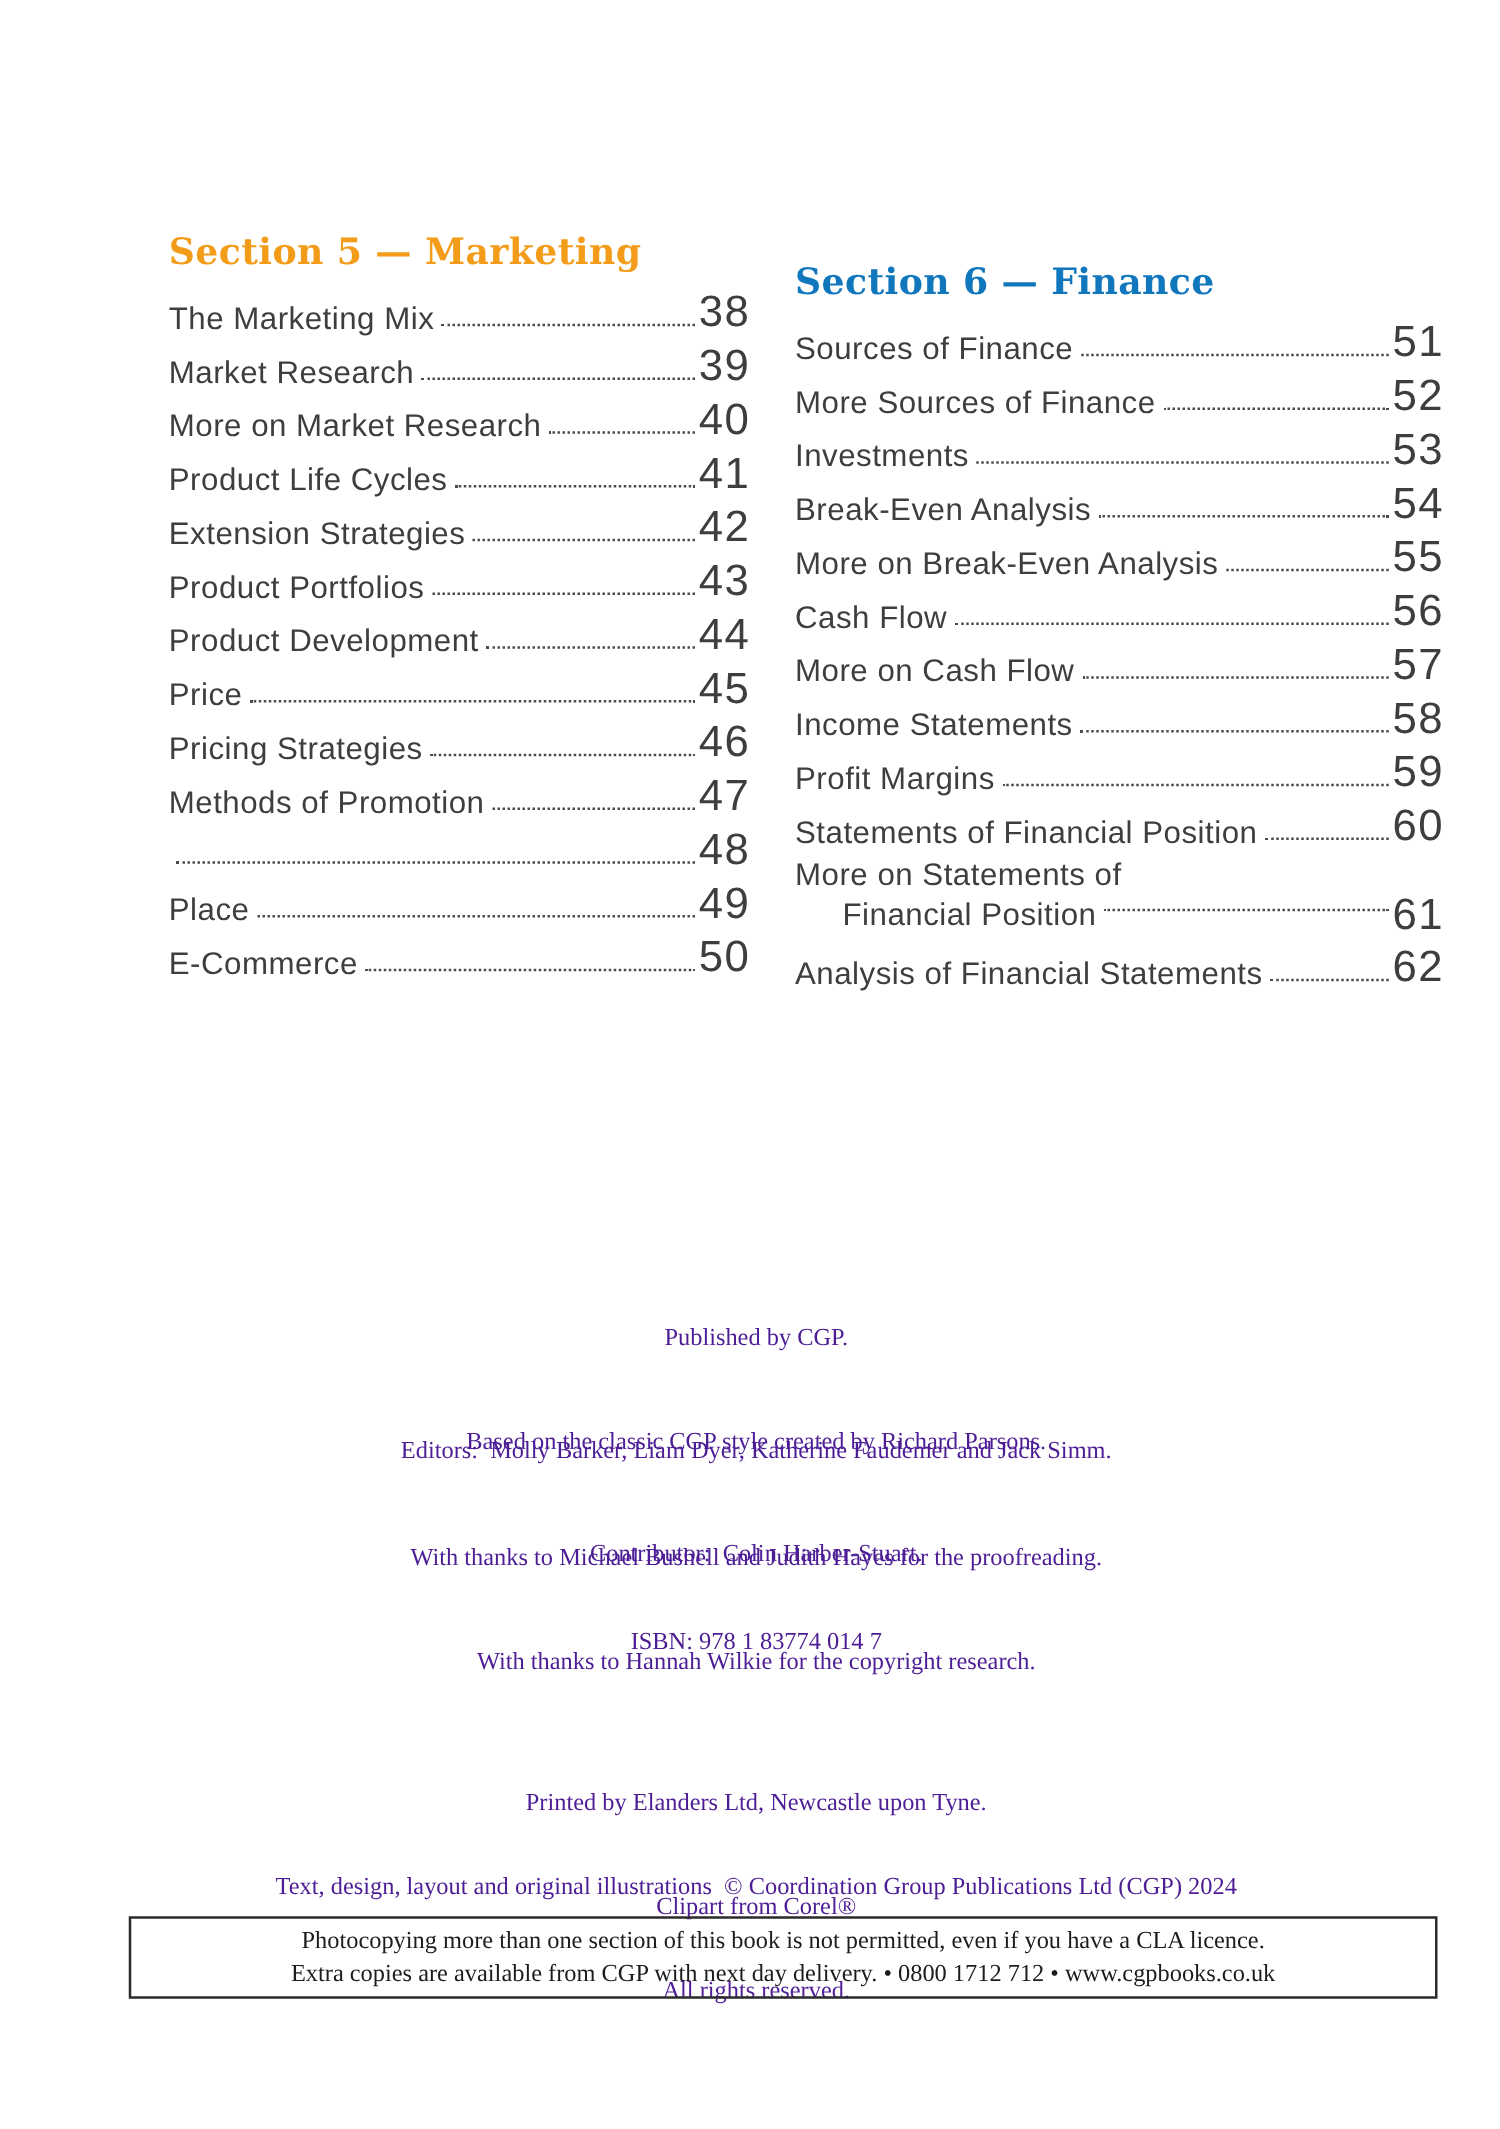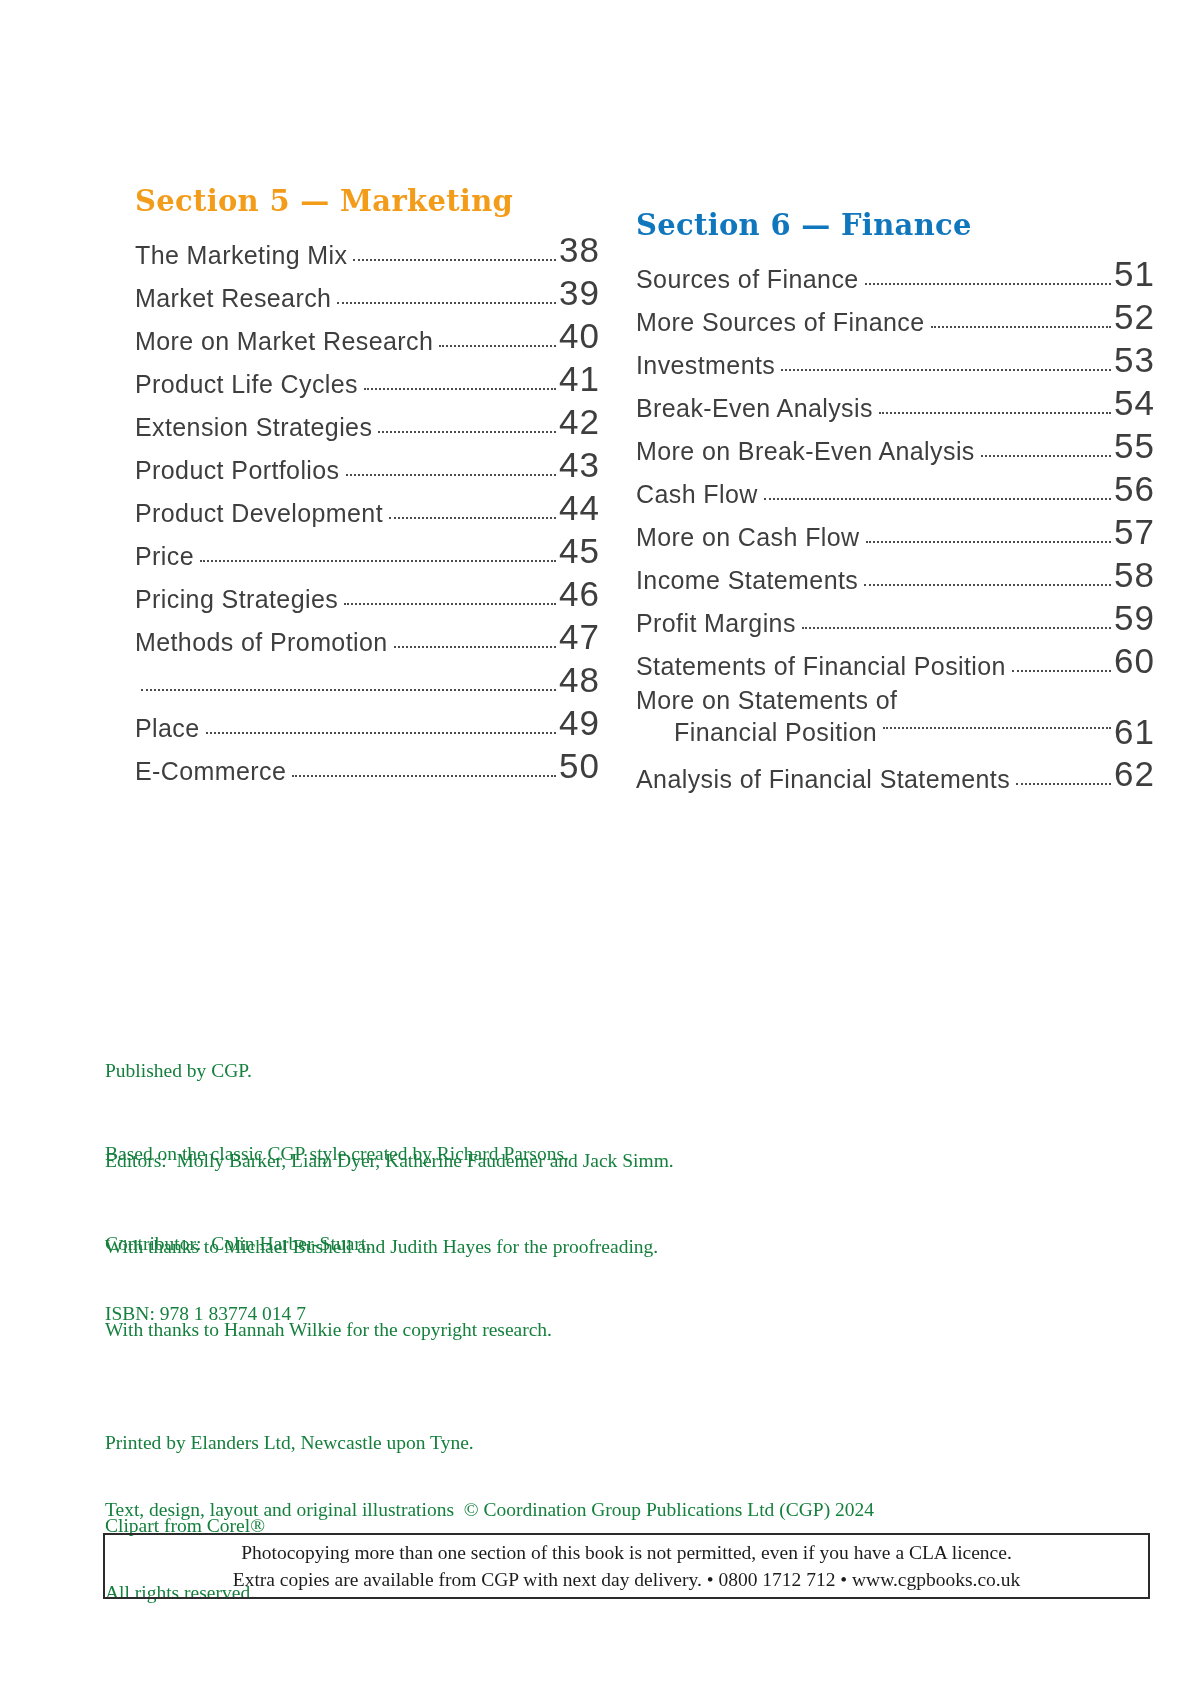--- a/index.html
+++ b/index.html
@@ -57,22 +57,23 @@
   .entry.two-line .line2 { display: flex; align-items: center; height: 36px; padding-left: 38px; }
 
   
   .imprint {
     position: absolute;
     left: 105px;
     width: 1000px;
     font-family: "Liberation Serif", serif;
     font-size: 19.5px;
     line-height: 27.5px;
-    color: #15803d;
+    color: #4c1d95;
     white-space: pre-wrap;
+    text-align: center;
   }
   .imprint div { white-space: pre-wrap; }
   .block-published  { top: 1002px; }
   .block-editors    { top: 1092px; }
   .block-thanks     { top: 1178px; }
   .block-isbn       { top: 1245px; }
   .block-printed    { top: 1374px; }
   .block-copyright  { top: 1441px; }
 
   

